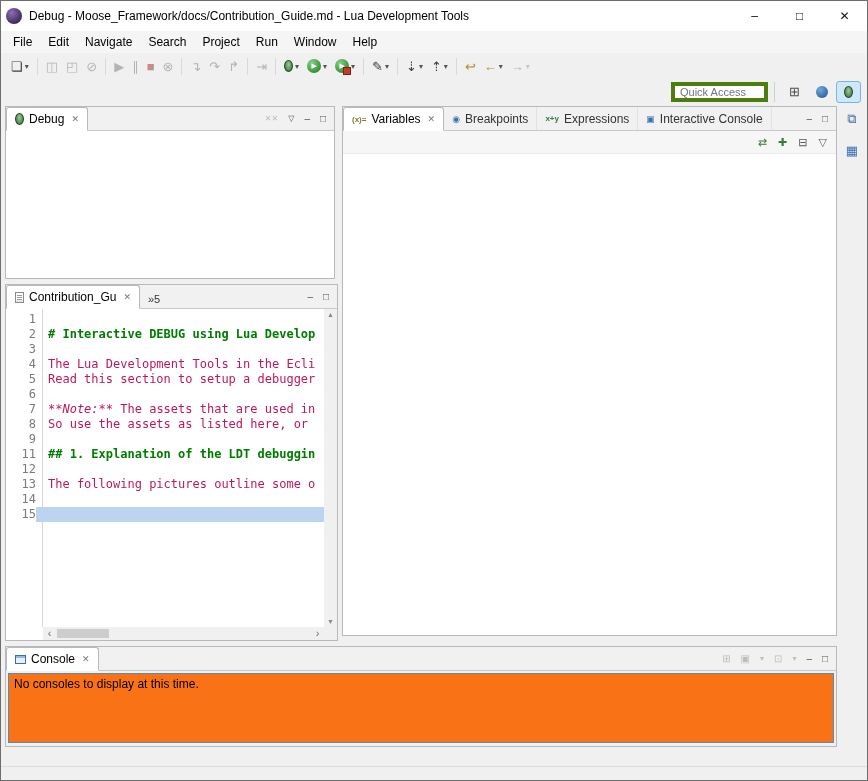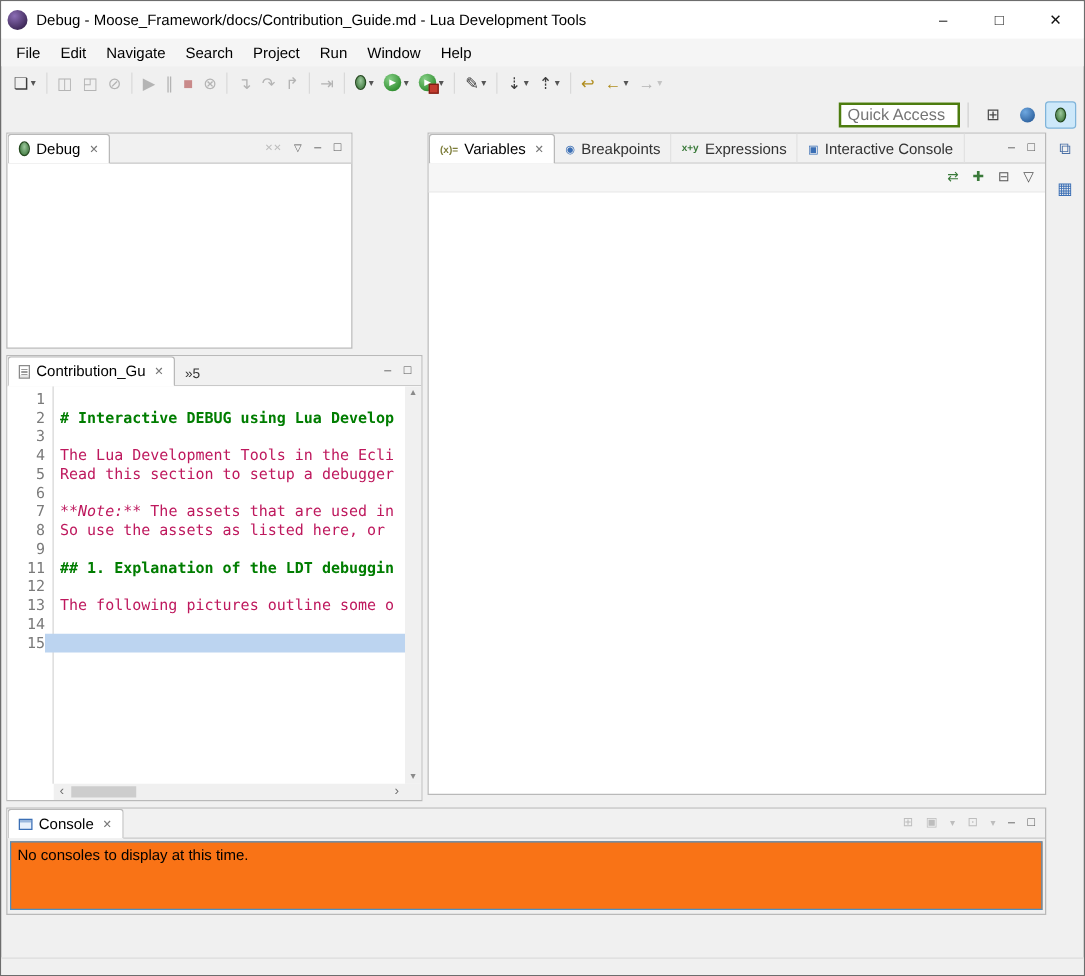--- a/index.html
+++ b/index.html
@@ -26,21 +26,21 @@
   .tbtn.red .g { color:#c98a8a; }
   .tbtn.gold .g { color:#b08d1e; }
   .dd { font-size:8px; color:#555; margin-left:2px; }
   .tbtn.dis .dd { color:#c4c4c4; }
   .tsep { width:1px; height:17px; background:#d9d9d9; margin:0 4px; }
   .run-circle { width:14px; height:14px; border-radius:50%; background:radial-gradient(circle at 35% 30%, #86cf86, #157a15); color:#fff; display:flex; align-items:center; justify-content:center; font-size:7px; position:relative; }
   .ext-badge::after { content:""; position:absolute; right:-2px; bottom:-2px; width:6px; height:6px; background:#c23b2e; border:1px solid #7e1f16; }
   .bug-icon { width:9px; height:12px; border-radius:50%; background:radial-gradient(ellipse at 50% 35%, #9cc89c, #2f6b2f); border:1px solid #24491f; }
 
   .toolbar2 { position:absolute; top:78px; left:0; right:0; height:25px; display:flex; align-items:center; justify-content:flex-end; padding-right:5px; }
-  .qa-input { width:97px; height:20px; border:2px solid #4d7c0f; background:#fff; font-family:"Liberation Sans",sans-serif; font-size:13px; padding:0 5px; color:#000; }
+  .qa-input { width:97px; height:20px; border:4px solid #4d7c0f; background:#fff; font-family:"Liberation Sans",sans-serif; font-size:11px; padding:0 5px; color:#000; }
   .persp-sep { width:1px; height:20px; background:#cfcfcf; margin:0 6px; }
   .persp-btn { width:25px; height:22px; display:flex; align-items:center; justify-content:center; border:1px solid transparent; border-radius:3px; margin:0 1px; }
   .persp-btn .g { font-size:13px; color:#4a4a4a; }
   .persp-btn.active { background:#cde8fa; border-color:#7fb4da; }
   .ldt-dot { width:12px; height:12px; border-radius:50%; background:radial-gradient(circle at 35% 30%, #6fa8e0, #1c4e8c); }
 
   
   .panel { position:absolute; background:#fff; border:1px solid #b9b9b9; }
   .panel-header { height:24px; background:#f1f1f1; display:flex; align-items:stretch; border-bottom:1px solid #c9c9c9; }
   .vtab { display:flex; align-items:center; gap:5px; padding:0 8px; font-size:12px; color:#333; border-right:1px solid #e2e2e2; white-space:nowrap; }
@@ -52,21 +52,21 @@
   .hico.sm { font-size:8px; }
   .doc-icon { width:9px; height:11px; background:#fff; border:1px solid #8a8a8a; box-shadow:inset 0 -2px 0 #e8e8e8; position:relative; }
   .doc-icon::after { content:""; position:absolute; left:1px; top:2px; width:5px; height:5px; background:repeating-linear-gradient(#9a9a9a 0 1px, transparent 1px 2px); }
   .console-icon { width:11px; height:9px; border:1px solid #3b6fb5; background:#e8f0fb; box-shadow:inset 0 2px 0 #9ab7dd; }
   .vars-glyph { font-size:8px; color:#7d7d3a; font-weight:bold; }
   .bp-glyph { font-size:9px; color:#3b6fb5; }
   .exp-glyph { font-size:8px; color:#3a7a3a; font-weight:bold; }
   .ic-glyph { font-size:9px; color:#3b6fb5; }
 
   
-  #debug-panel { left:4px; top:105px; width:277px; height:173px; }
+  #debug-panel { left:4px; top:105px; width:330px; height:173px; }
 
   
   #vars-panel { left:341px; top:105px; width:495px; height:530px; }
   .vars-toolbar { height:23px; background:#f6f6f6; border-bottom:1px solid #ececec; display:flex; align-items:center; justify-content:flex-end; gap:11px; padding-right:9px; }
   .vars-toolbar .hico { font-size:11px; }
   .green { color:#3a7a3a; }
 
   
   #editor-panel { left:4px; top:283px; width:333px; height:357px; }
   .overflow-tab { display:flex; align-items:flex-end; padding:2px 8px 3px; font-size:11px; color:#333; }
@@ -82,21 +82,21 @@
 
   .vscroll { position:absolute; top:0; right:0; bottom:13px; width:13px; background:#f0f0f0; display:flex; flex-direction:column; justify-content:space-between; align-items:center; }
   .varrow { font-size:7px; color:#8a8a8a; padding:2px 0; }
   .hscroll { position:absolute; left:37px; right:13px; bottom:0; height:13px; background:#f0f0f0; display:flex; align-items:center; }
   .harrow { width:13px; text-align:center; font-size:11px; color:#6e6e6e; line-height:13px; }
   .hthumb { width:52px; height:9px; background:#cdcdcd; margin-left:1px; }
   .hspace { flex:1; }
   .scroll-corner { position:absolute; right:0; bottom:0; width:13px; height:13px; background:#f0f0f0; }
 
   
-  #console-panel { left:4px; top:645px; width:832px; height:86px; background:#f0f0f0; }
+  #console-panel { left:4px; top:645px; width:832px; height:101px; background:#f0f0f0; }
   .console-body { position:absolute; top:26px; left:2px; right:2px; bottom:3px; background:#f97316; border:1px solid #4f8fc0; padding:3px 5px; }
 
   
   .right-strip { position:absolute; top:102px; right:0; width:30px; bottom:36px; display:flex; flex-direction:column; align-items:center; padding-top:8px; gap:16px; }
   .strip-ico { font-size:13px; color:#4a6fa5; }
   .strip-ico.b { color:#3b6fb5; }
 
   
   .sash-grip { position:absolute; left:595px; top:750px; width:3px; height:15px; }
   .sash-grip .dot { width:3px; height:3px; border-radius:50%; background:#9a9a9a; box-shadow:0 5px 0 #9a9a9a, 0 10px 0 #9a9a9a; }

